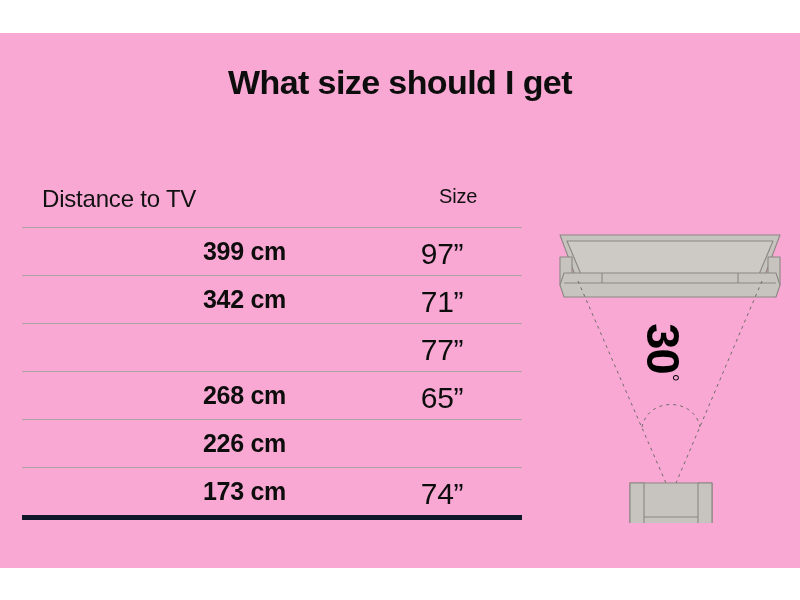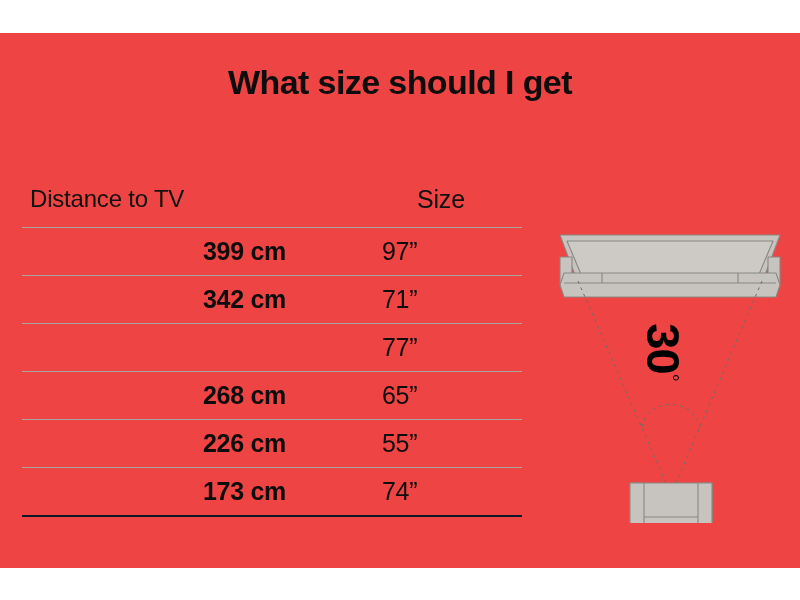--- a/index.html
+++ b/index.html
@@ -14,21 +14,21 @@
     font-family: "Liberation Sans", sans-serif;
     -webkit-font-smoothing: antialiased;
   }
 
   #infographic {
     position: absolute;
     left: 0;
     top: 33px;
     width: 800px;
     height: 535px;
-    background: #ef4444;
+    background: #f9a8d4;
     overflow: hidden;
   }
 
   
   .title-block {
     position: absolute;
     left: 0;
     top: 28px;
     width: 800px;
     text-align: center;
@@ -43,66 +43,68 @@
   
   .table-wrap {
     position: absolute;
     left: 22px;
     top: 152px;
     width: 500px;
   }
   .thead {
     position: relative;
     height: 42px;
+    margin-left: 12px;
   }
   .th-distance {
     position: absolute;
     left: 8px;
     top: 0;
     font-size: 24px;
     font-weight: 400;
     color: #111111;
     letter-spacing: -0.2px;
   }
   .th-size {
     position: absolute;
-    left: 395px;
+    left: 405px;
     top: 0;
-    font-size: 25px;
+    font-size: 20px;
     font-weight: 400;
     color: #111111;
     letter-spacing: -0.2px;
   }
 
   .rows { position: relative; }
   .row {
     position: relative;
     height: 47px;
     border-top: 1px solid #a9a6a1;
   }
   .row:last-child {
-    border-bottom: 2px solid #0f172a;
+    border-bottom: 5px solid #0f172a;
   }
   .cell-distance {
     position: absolute;
     left: 0;
     top: 9px;
     width: 264px;
     text-align: right;
     font-size: 25px;
     font-weight: 700;
     color: #0d0d0d;
     letter-spacing: -0.3px;
   }
   .cell-size {
     position: absolute;
     left: 360px;
     top: 9px;
     width: 120px;
-    font-size: 25px;
+    text-align: center;
+    font-size: 30px;
     font-weight: 500;
     color: #0d0d0d;
     letter-spacing: -0.3px;
   }
 
   
   .diagram {
     position: absolute;
     left: 540px;
     top: 160px;
@@ -158,21 +160,20 @@
       </div>
       <div class="row">
         <div class="cell-size">77”</div>
       </div>
       <div class="row">
         <div class="cell-distance">268 cm</div>
         <div class="cell-size">65”</div>
       </div>
       <div class="row">
         <div class="cell-distance">226 cm</div>
-        <div class="cell-size">55”</div>
       </div>
       <div class="row">
         <div class="cell-distance">173 cm</div>
         <div class="cell-size">74”</div>
       </div>
     </div>
   </div>
 
   <div class="diagram">
     <svg width="260" height="330" viewBox="0 0 260 330" fill="none">

